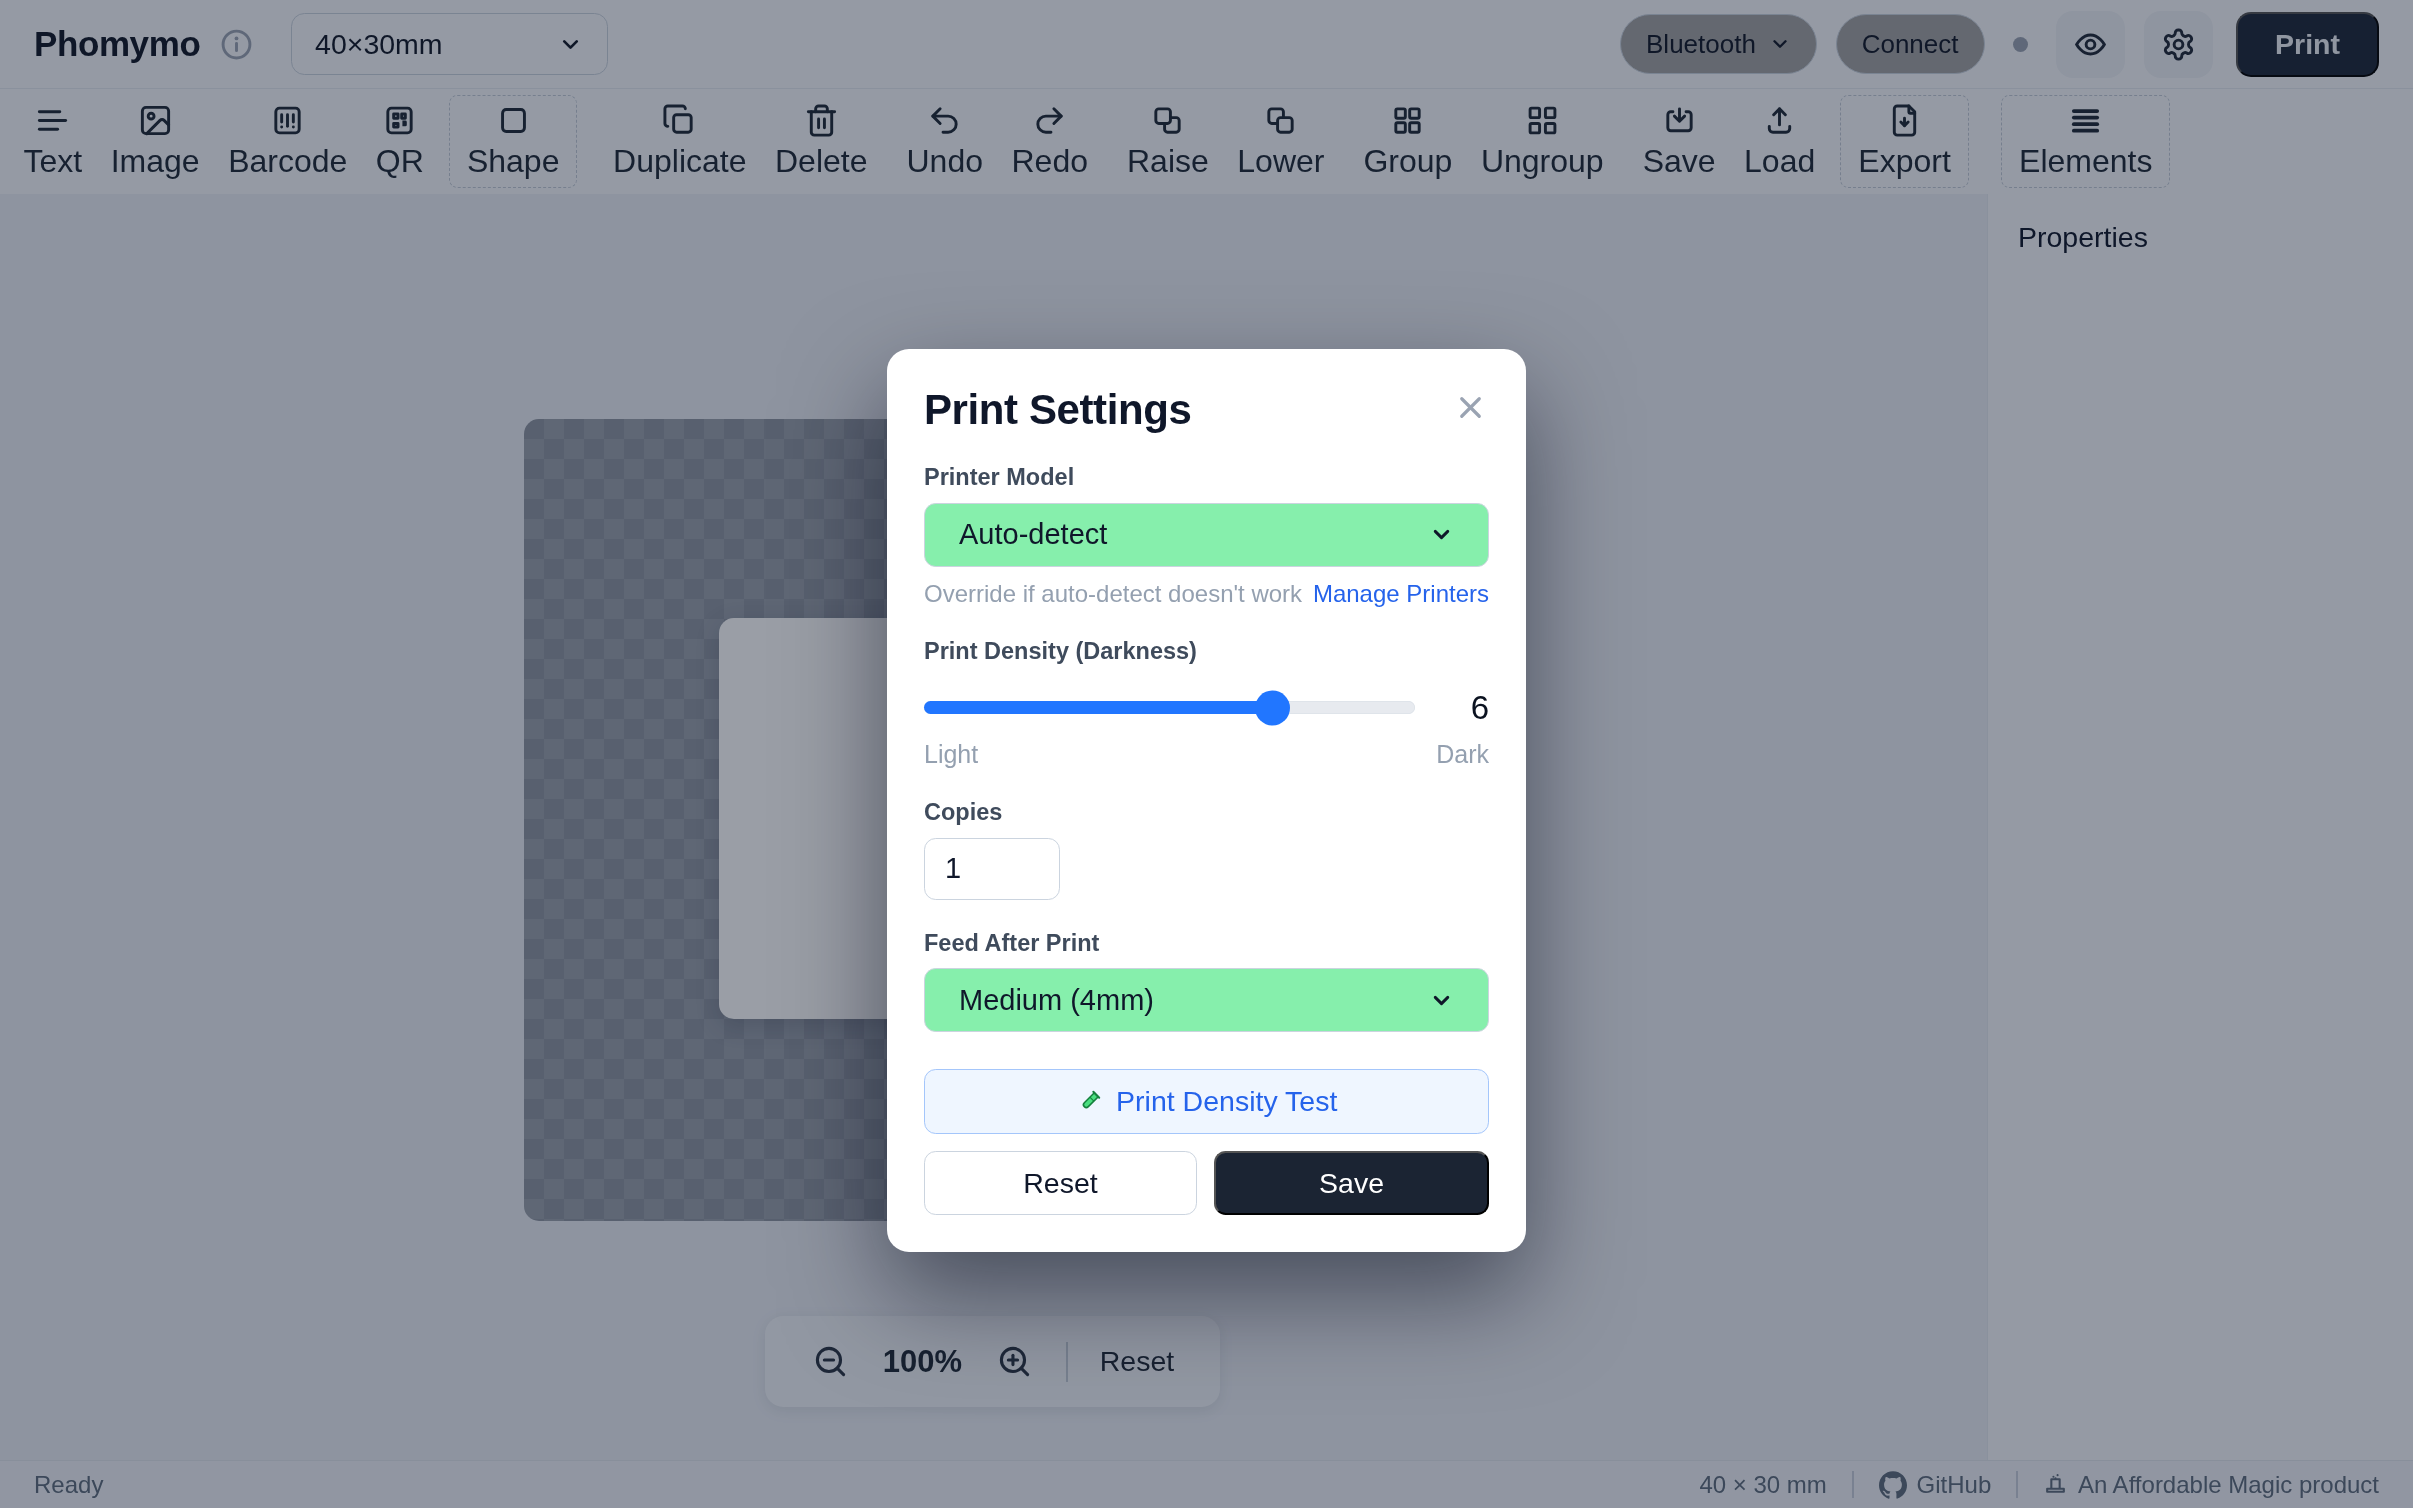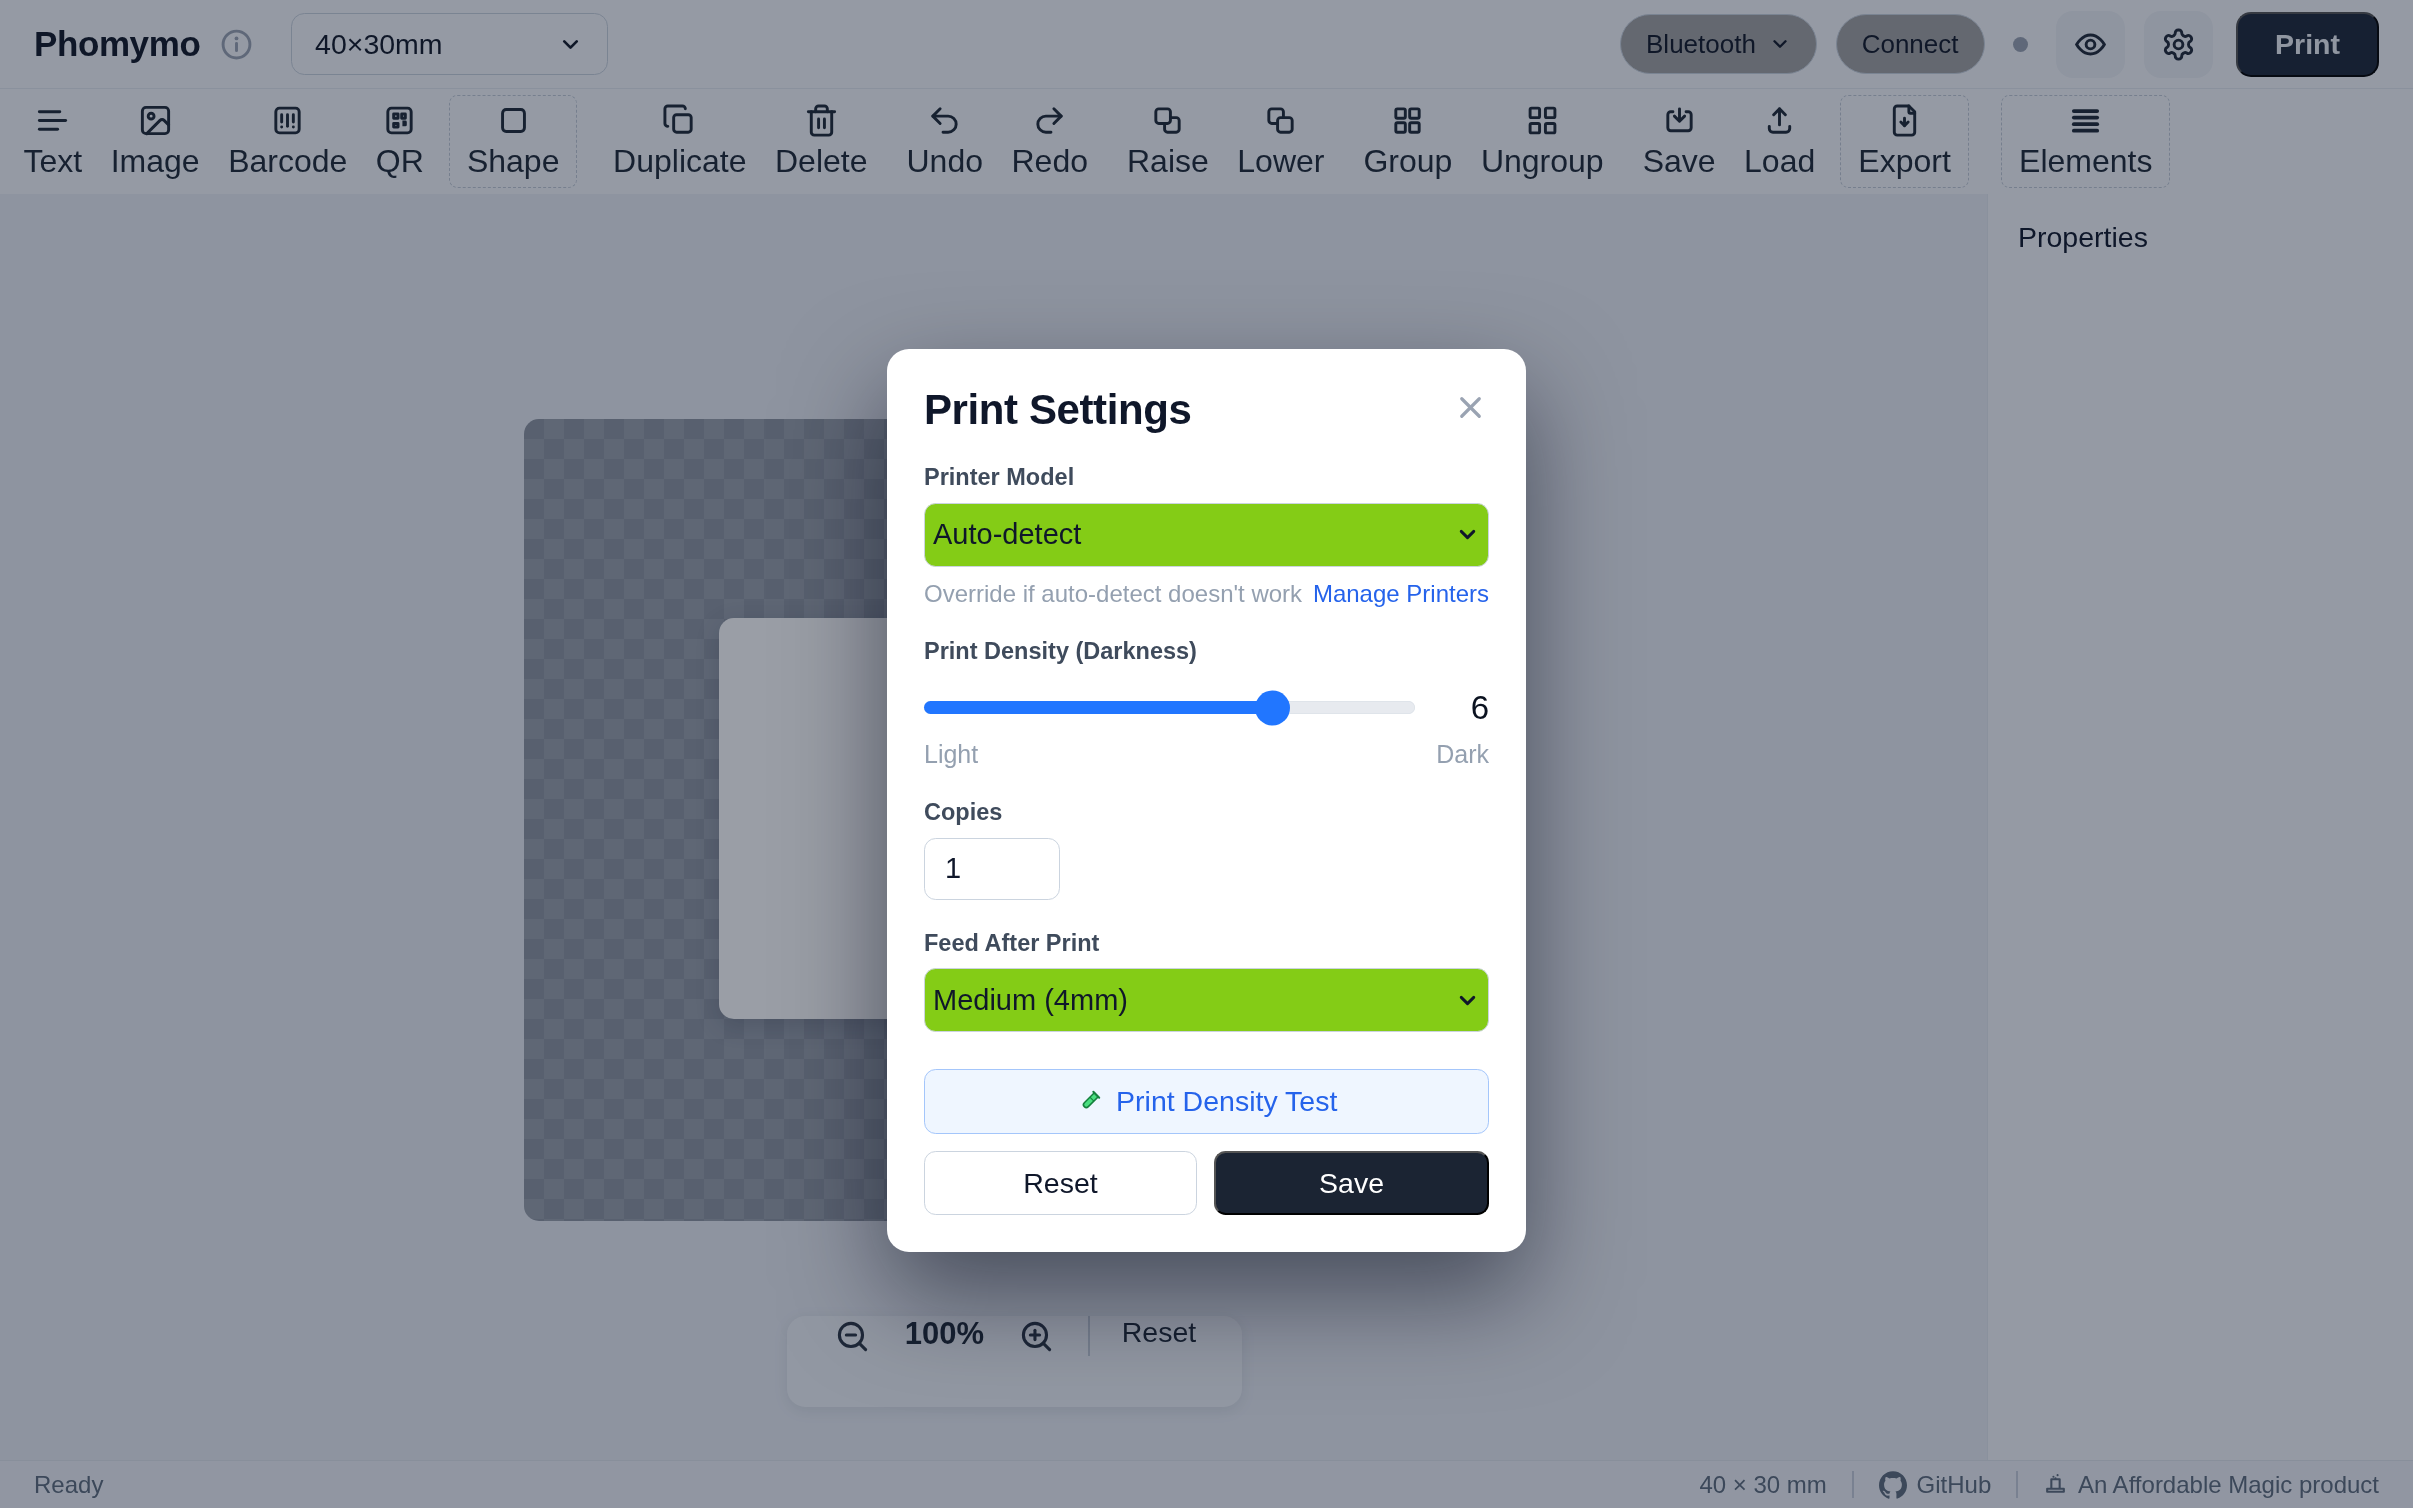--- a/index.html
+++ b/index.html
@@ -34,22 +34,22 @@
   .titem.dashed { border:1.7px dashed #c2cad6; border-radius:8.4px; padding:6.7px 17px; margin:-8.4px -3.4px; }
 
   
   .workspace { position:absolute; top:194px; left:0; right:0; bottom:48px; background:#eaeef5; }
   .checker { position:absolute; left:524px; top:225px; width:937px; height:802px;
     border-radius:15px; overflow:hidden;
     background:repeating-conic-gradient(#99a0ab 0% 25%, #8d94a0 0% 50%);
     background-size:40px 40px; }
   .label-rect { position:absolute; left:195px; top:199px; width:279px; height:401px;
     background:#ffffff; border-radius:15px; box-shadow:0 6.7px 23.5px rgba(15,23,42,.18); }
-  .zoombar { position:absolute; left:787px; top:1122px; width:455px; height:91px;
-    background:#f2f5fa; border-radius:18.4px; display:flex; align-items:flex-start;
+  .zoombar { position:absolute; left:765px; top:1122px; width:455px; height:91px;
+    background:#f2f5fa; border-radius:18.4px; display:flex; align-items:center;
     justify-content:center; gap:32px; color:#1e2936; box-shadow:0 3.4px 15px rgba(15,23,42,.08); }
   .zbtn { width:40px; height:40px; display:grid; place-items:center; color:#2a3444; }
   .zoom-level { font-size:31px; font-weight:600; }
   .zdiv { width:1.7px; height:40px; background:#c3ccd7; }
   .zreset { font-size:28.5px; color:#1e2936; }
 
   .properties { position:absolute; right:0; top:0; bottom:0; width:426px; background:#f7f9fc;
     border-left:1.7px solid #e4e9f0; padding:27px 30px; }
   .prop-title { font-size:28.5px; font-weight:400; color:#0f172a; }
   .prop-empty { margin-top:97px; text-align:center; font-size:28px; line-height:1.5; color:#98a2b3; }
@@ -64,22 +64,22 @@
 
   
   .overlay { position:absolute; inset:0; background:rgba(15,23,42,.42); z-index:40; }
   .modal { position:absolute; left:887px; top:349px; width:639px; z-index:50; background:#fff;
     border-radius:22px; box-shadow:0 42px 101px rgba(2,6,23,.5); padding:37px 37px 37px; }
   .m-head { display:flex; justify-content:space-between; align-items:flex-start; }
   .m-title { font-size:42px; font-weight:700; color:#0f172a; letter-spacing:-0.4px; }
   .m-close { width:37px; height:37px; color:#9aa3b2; display:grid; place-items:center; margin-top:3.4px; }
   .m-label { margin-top:30px; font-size:23.5px; font-weight:600; color:#3f4b5c; }
   .m-select { margin-top:11.7px; height:64px; border:1.7px solid #cbd4df; border-radius:11.7px;
-    display:flex; align-items:center; justify-content:space-between; padding:0 8px;
-    font-size:29px; color:#0f172a; background:#84cc16; }
+    display:flex; align-items:center; justify-content:space-between; padding:0 34px;
+    font-size:29px; color:#0f172a; background:#86efac; }
   .m-helper { margin-top:13.4px; display:flex; justify-content:space-between; align-items:center;
     font-size:24px; color:#94a0b0; }
   .m-link { color:#2563eb; font-weight:500; }
   .slider-row { margin-top:23.5px; display:flex; align-items:center; gap:25px; }
   .track { flex:1; height:13.4px; border-radius:6.7px; background:#e7eaef;
     box-shadow:inset 0 0 0 0.8px #dde2e9; position:relative; }
   .fill { position:absolute; left:0; top:0; bottom:0; border-radius:6.7px; background:#2176ff; }
   .thumb { position:absolute; right:-17.6px; top:50%; transform:translateY(-50%);
     width:35px; height:35px; border-radius:50%; background:#2176ff; }
   .slider-value { width:49px; text-align:right; font-size:33px; font-weight:500; color:#0b1220; }

